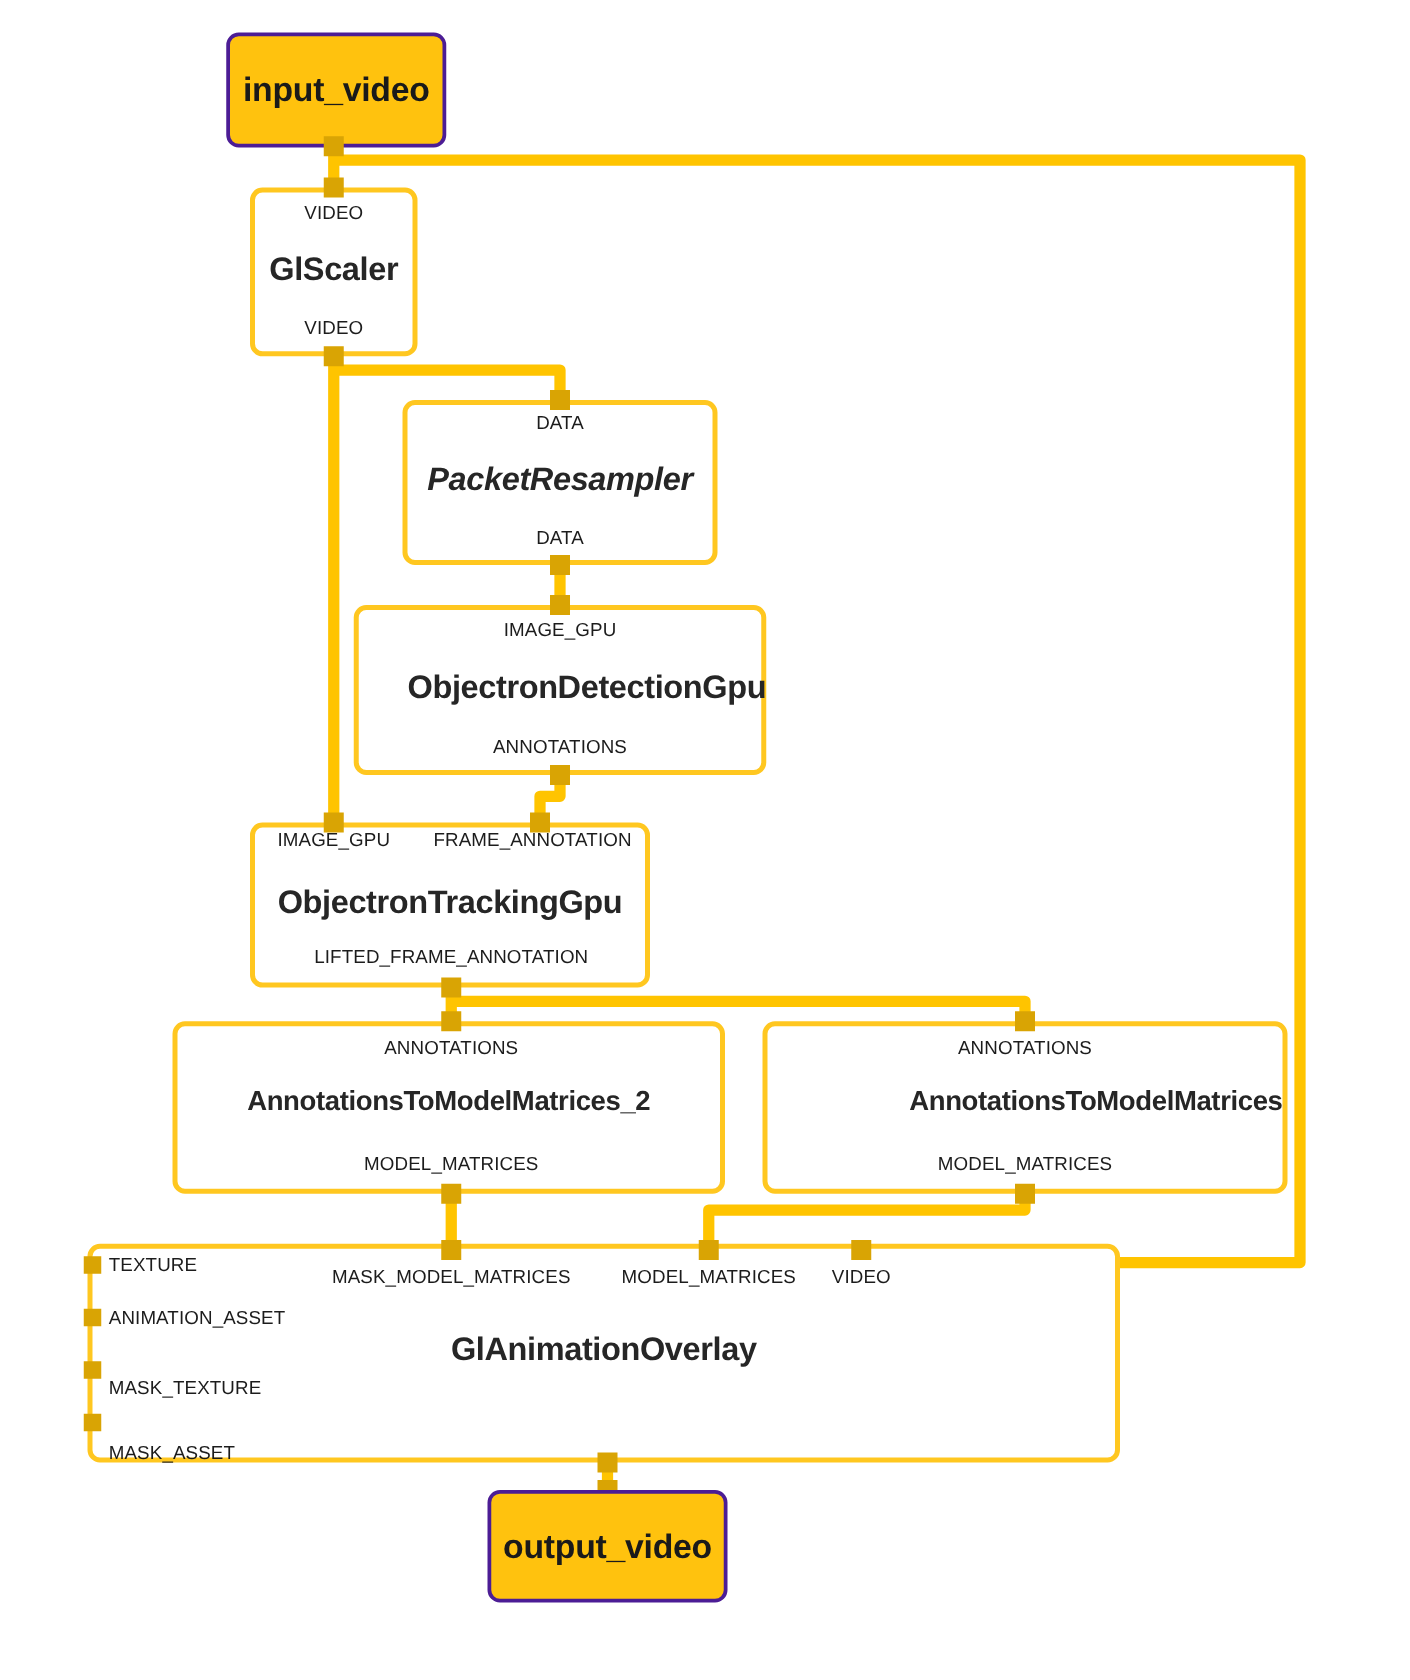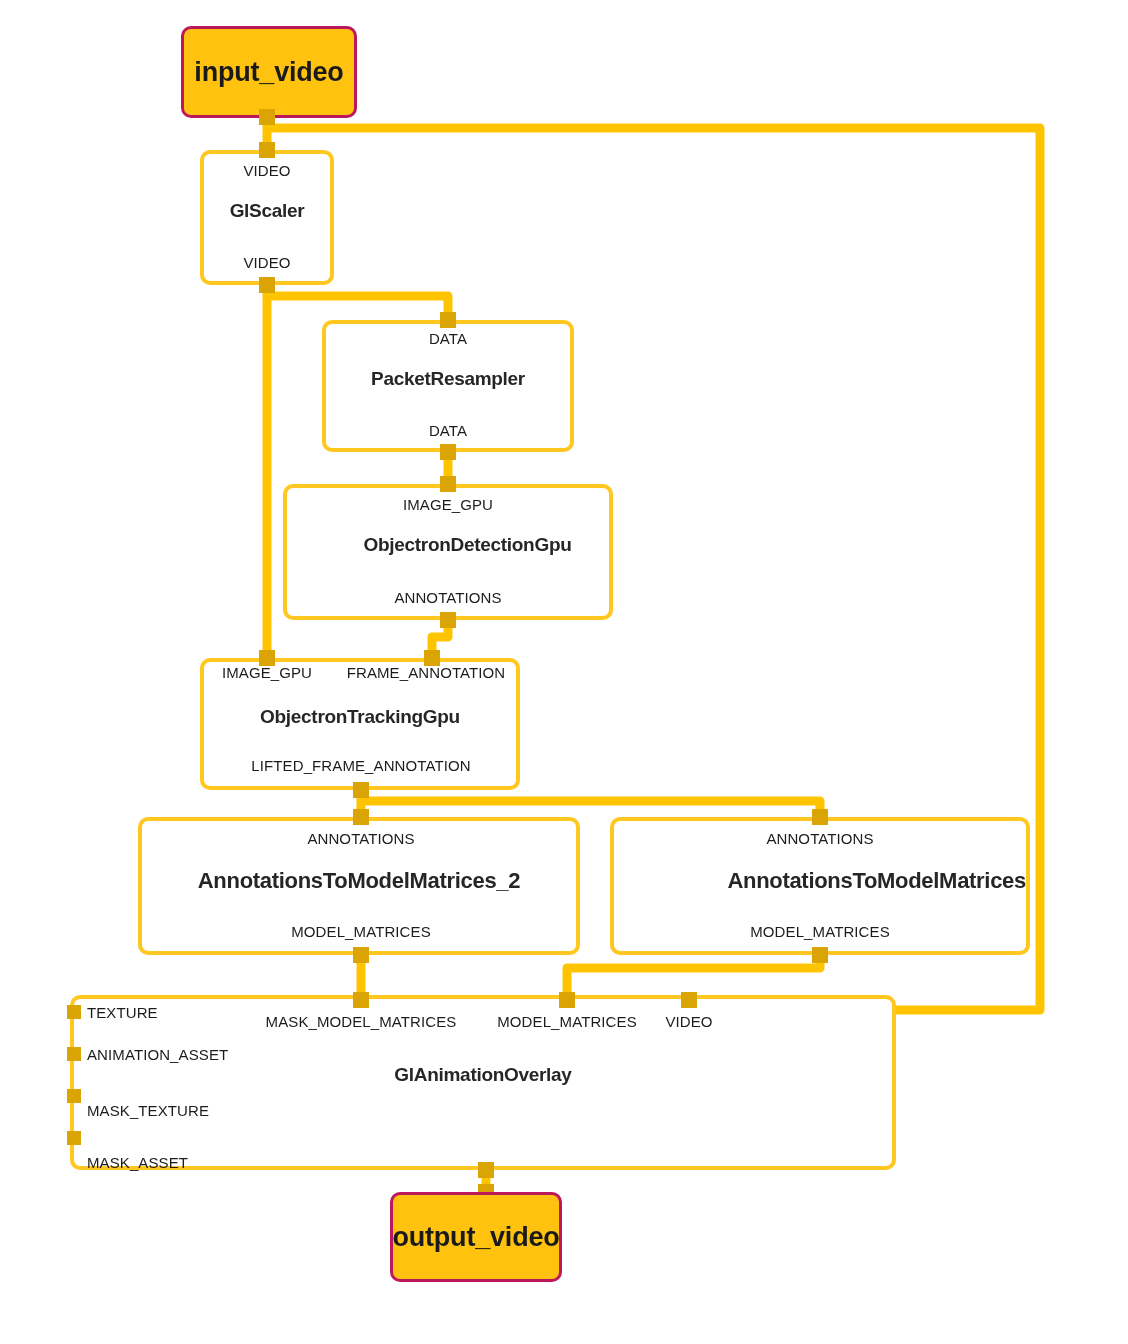--- a/index.html
+++ b/index.html
@@ -2,26 +2,26 @@
 <html><head>
 <meta charset="utf-8">
 <style>
   html,body{margin:0;padding:0;background:#ffffff;}
   body{width:1128px;height:1344px;font-family:"Liberation Sans",sans-serif;overflow:hidden;}
   #stage{position:relative;width:1128px;height:1344px;}
   svg#edges{position:absolute;left:0;top:0;width:1128px;height:1344px;}
 
   .node{position:absolute;box-sizing:border-box;}
   .calc{background:#ffffff;border:4px solid #FFC720;border-radius:10px;}
-  .term{background:#FFC20E;border:3px solid #be185d;border-radius:10px;
+  .term{background:#FFC20E;border:3px solid #4c1d95;border-radius:10px;
         display:flex;align-items:center;justify-content:center;}
   .term .tlabel{font-size:27px;font-weight:bold;color:#1a1a1a;letter-spacing:-.2px;}
 
   .calc .title{position:absolute;left:0;right:0;text-align:center;
-               font-size:19px;font-weight:bold;color:#262626;letter-spacing:-.3px;white-space:nowrap;}
+               font-size:26px;font-weight:bold;color:#262626;letter-spacing:-.3px;white-space:nowrap;}
   .calc .title.wide{font-size:22px;}
 
   .porttag{position:absolute;font-size:15px;color:#1c1c1c;white-space:nowrap;letter-spacing:.1px;}
   .porttag.ctr{transform:translateX(-50%);}
   .porttag.lft{}
 
   .port{position:absolute;width:16px;height:16px;background:#D9A404;}
   .port.topp{transform:translate(-50%,-50%);}
   .port.botp{transform:translate(-50%,-50%);}
   .port.leftp{transform:translate(-50%,-50%);width:14px;height:14px;}
@@ -65,21 +65,21 @@
 
   <div class="node calc" style="left:200px;top:150px;width:134px;height:135px;">
     <div class="title" style="top:46px;">GlScaler</div>
   </div>
   <div class="porttag ctr" style="left:267px;top:162px;">VIDEO</div>
   <div class="porttag ctr" style="left:267px;top:254px;">VIDEO</div>
   <div class="port topp" style="left:267px;top:150px;"></div>
   <div class="port botp" style="left:267px;top:285px;"></div>
 
   <div class="node calc" style="left:322px;top:320px;width:252px;height:132px;">
-    <div class="title" style="top:44px;">PacketResampler</div>
+    <div class="title" style="top:44px;font-style:italic;">PacketResampler</div>
   </div>
   <div class="porttag ctr" style="left:448px;top:330px;">DATA</div>
   <div class="porttag ctr" style="left:448px;top:422px;">DATA</div>
   <div class="port topp" style="left:448px;top:320px;"></div>
   <div class="port botp" style="left:448px;top:452px;"></div>
 
   <div class="node calc" style="left:283px;top:484px;width:330px;height:136px;">
     <div class="title" style="top:46px;padding-left:39px;">ObjectronDetectionGpu</div>
   </div>
   <div class="porttag ctr" style="left:448px;top:496px;">IMAGE_GPU</div>
@@ -129,17 +129,17 @@
   <div class="port topp" style="left:361px;top:1000px;"></div>
   <div class="port topp" style="left:567px;top:1000px;"></div>
   <div class="port topp" style="left:689px;top:1000px;"></div>
   <div class="port leftp" style="left:74px;top:1012px;"></div>
   <div class="port leftp" style="left:74px;top:1054px;"></div>
   <div class="port leftp" style="left:74px;top:1096px;"></div>
   <div class="port leftp" style="left:74px;top:1138px;"></div>
   <div class="port botp" style="left:486px;top:1170px;"></div>
 
   <div class="port topp" style="left:486px;top:1192px;"></div>
-  <div class="node term" style="left:390px;top:1192px;width:172px;height:90px;">
+  <div class="node term" style="left:390px;top:1192px;width:192px;height:90px;">
     <span class="tlabel">output_video</span>
   </div>
 
 </div>
 
 </body></html>

